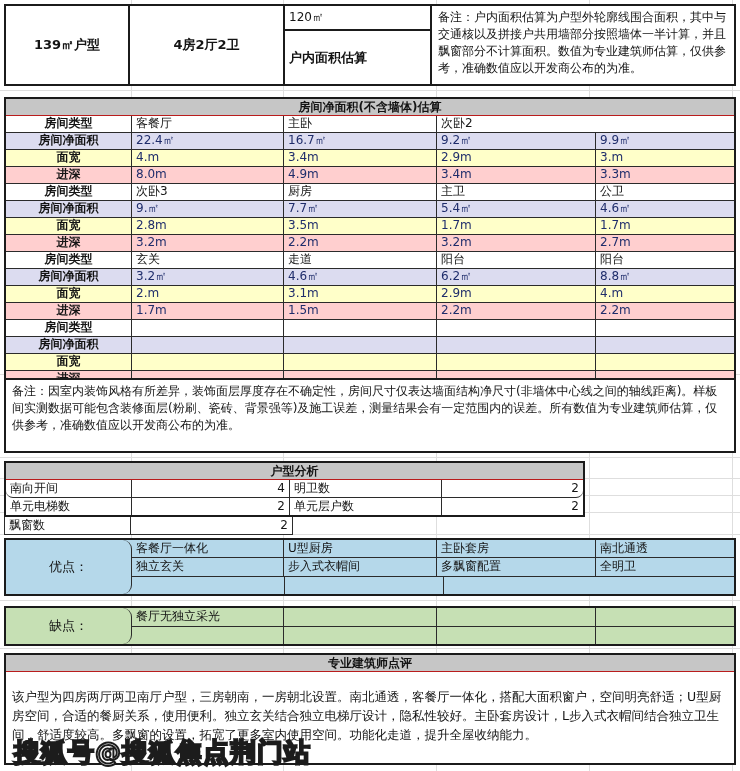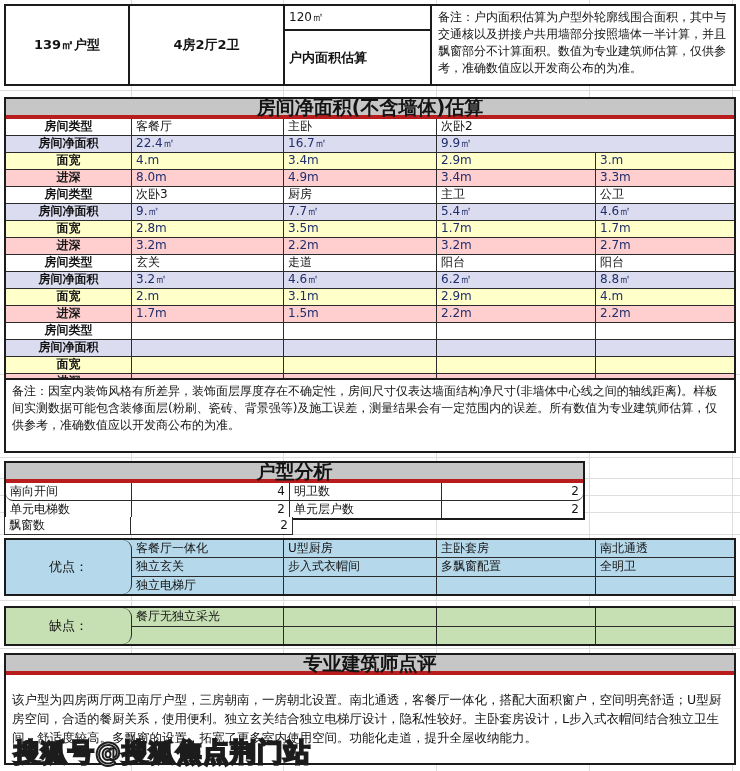--- a/index.html
+++ b/index.html
@@ -13,22 +13,22 @@
   .top-table{top:4px;width:732px;height:82px;display:flex;}
   .tt-cell{box-sizing:border-box;border-right:2px solid #1b1b1b;}
   .tt-c1{width:124px;display:flex;align-items:center;justify-content:center;font-weight:bold;font-size:13px;}
   .tt-c2{width:155px;display:flex;align-items:center;justify-content:center;font-weight:bold;font-size:13px;}
   .tt-c3{width:147px;display:flex;flex-direction:column;}
   .tt-c3a{height:25px;box-sizing:border-box;border-bottom:2px solid #1b1b1b;font-size:12px;line-height:23px;padding-left:4px;}
   .tt-c3b{flex:1;display:flex;align-items:center;font-weight:bold;font-size:13px;padding-left:4px;}
   .tt-c4{flex:1;border-right:none;font-size:12px;line-height:17px;padding:3px 6px;}
 
   
-  .bar{height:16px;background:var(--gray);border-bottom:4px solid #b91c1c;text-align:center;
-       font-weight:bold;font-size:19px;line-height:16px;}
+  .bar{height:16px;background:var(--gray);border-bottom:1px solid #b91c1c;text-align:center;
+       font-weight:bold;font-size:12px;line-height:16px;}
 
   
   .room-table{top:97px;width:732px;}
   .trow{display:flex;height:16px;border-bottom:1px solid #2b2b2b;background:#fff;}
   .trow:last-child{border-bottom:none;}
   .tc{box-sizing:border-box;border-right:1px solid #2b2b2b;font-size:12px;line-height:15px;
       overflow:hidden;white-space:nowrap;}
   .tc.lab{width:126px;text-align:center;font-weight:bold;}
   .tc.val{padding-left:4px;}
   .tc.c0{width:152px;}.tc.c1{width:153px;}.tc.c2{width:159px;}
@@ -110,20 +110,21 @@
         <div class="trow r-type">
           <div class="tc lab">房间类型</div>
           <div class="tc val c0">客餐厅</div>
           <div class="tc val c1">主卧</div>
           <div class="tc val last">次卧2</div>
         </div>
         <div class="trow r-area">
           <div class="tc lab">房间净面积</div>
           <div class="tc val c0">22.4㎡</div>
           <div class="tc val c1">16.7㎡</div>
+          <div class="tc val c2">9.2㎡</div>
           <div class="tc val last">9.9㎡</div>
         </div>
         <div class="trow r-width">
           <div class="tc lab">面宽</div>
           <div class="tc val c0">4.m</div>
           <div class="tc val c1">3.4m</div>
           <div class="tc val c2">2.9m</div>
           <div class="tc val last">3.m</div>
         </div>
         <div class="trow r-depth">
@@ -254,21 +255,20 @@
           <div class="pcell c2">主卧套房</div>
           <div class="pcell last">南北通透</div>
         </div>
         <div class="prow">
           <div class="pcell c0">独立玄关</div>
           <div class="pcell c1">步入式衣帽间</div>
           <div class="pcell c2">多飘窗配置</div>
           <div class="pcell last">全明卫</div>
         </div>
         <div class="prow">
-          <div class="pcell c0">独立电梯厅</div>
           <div class="pcell c1"></div>
           <div class="pcell c2"></div>
           <div class="pcell last"></div>
         </div>
       </div>
   </div>
 
   <div class="sec pc cons-table">
     <div class="pc-side">缺点：</div>
     <div class="pc-grid">

